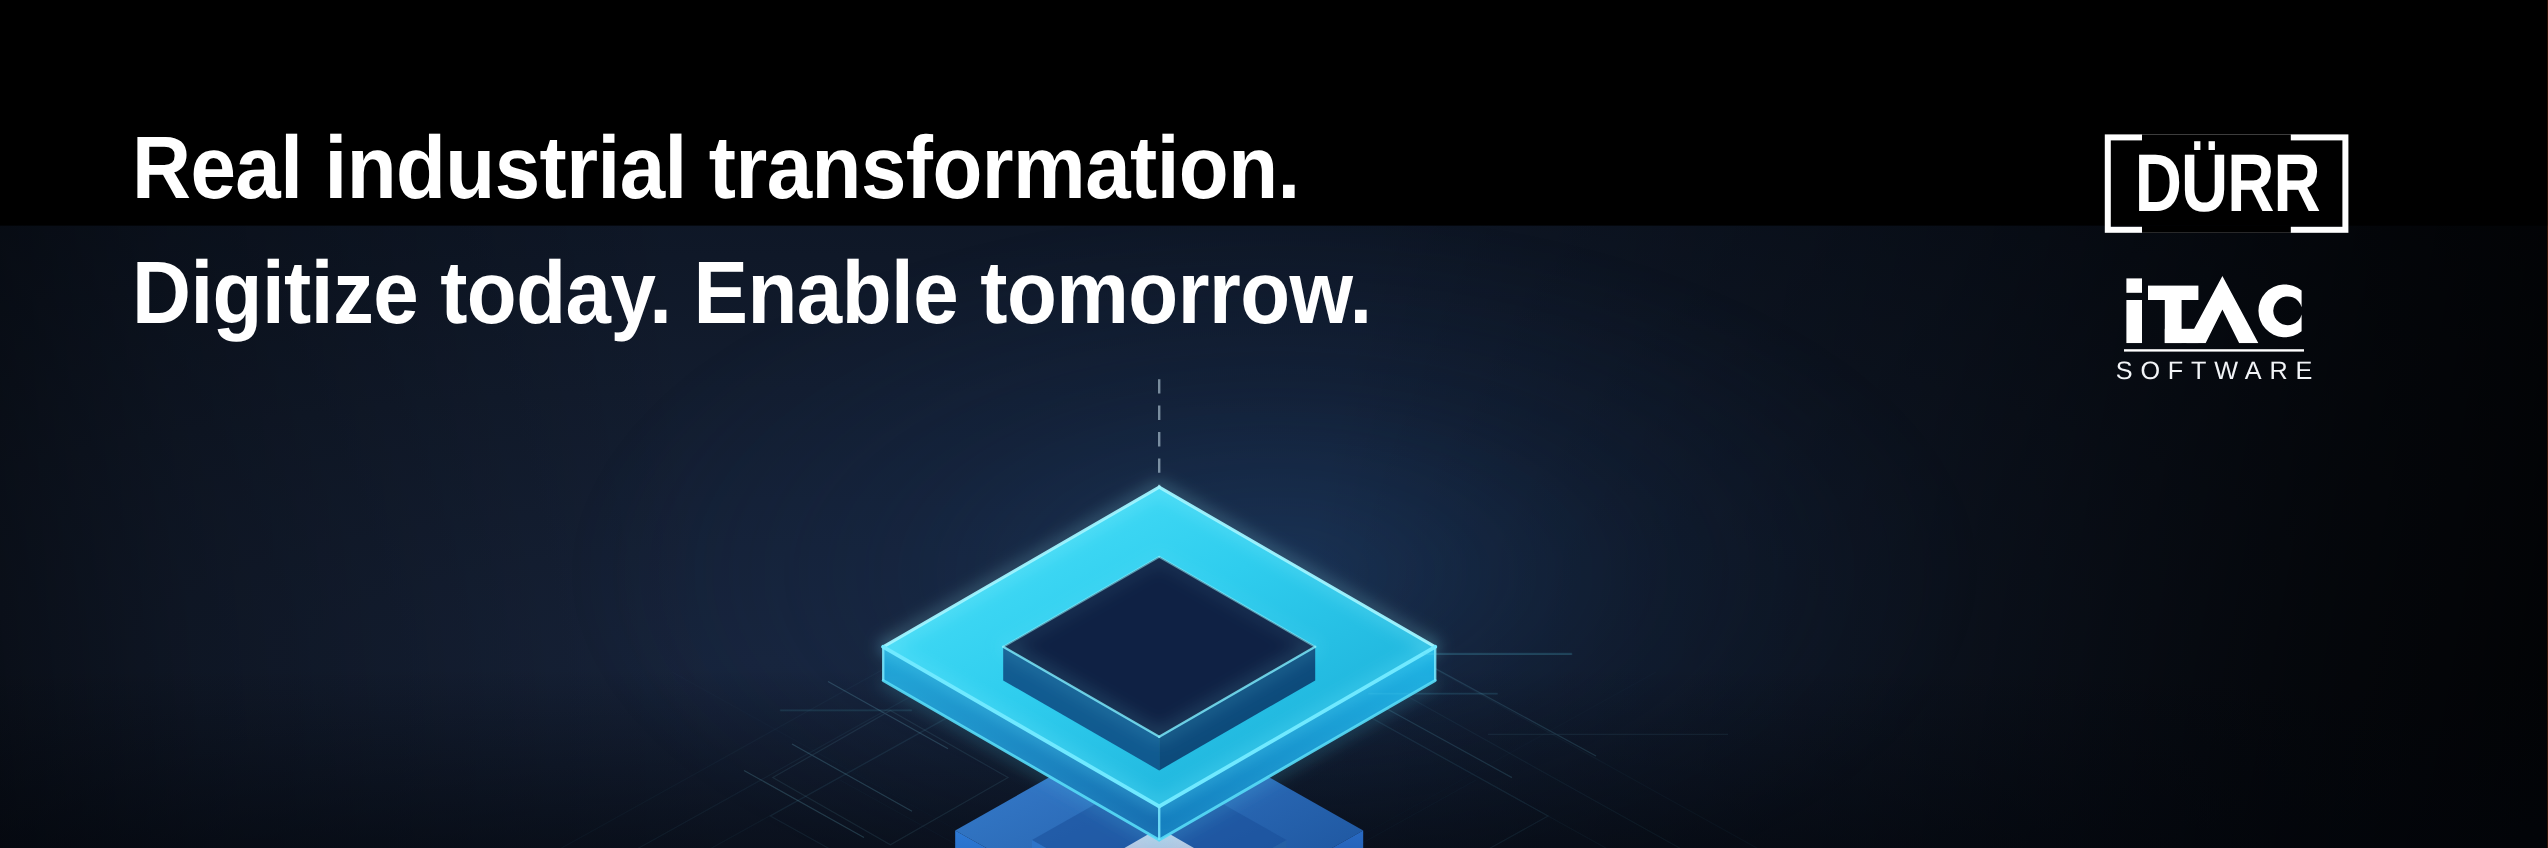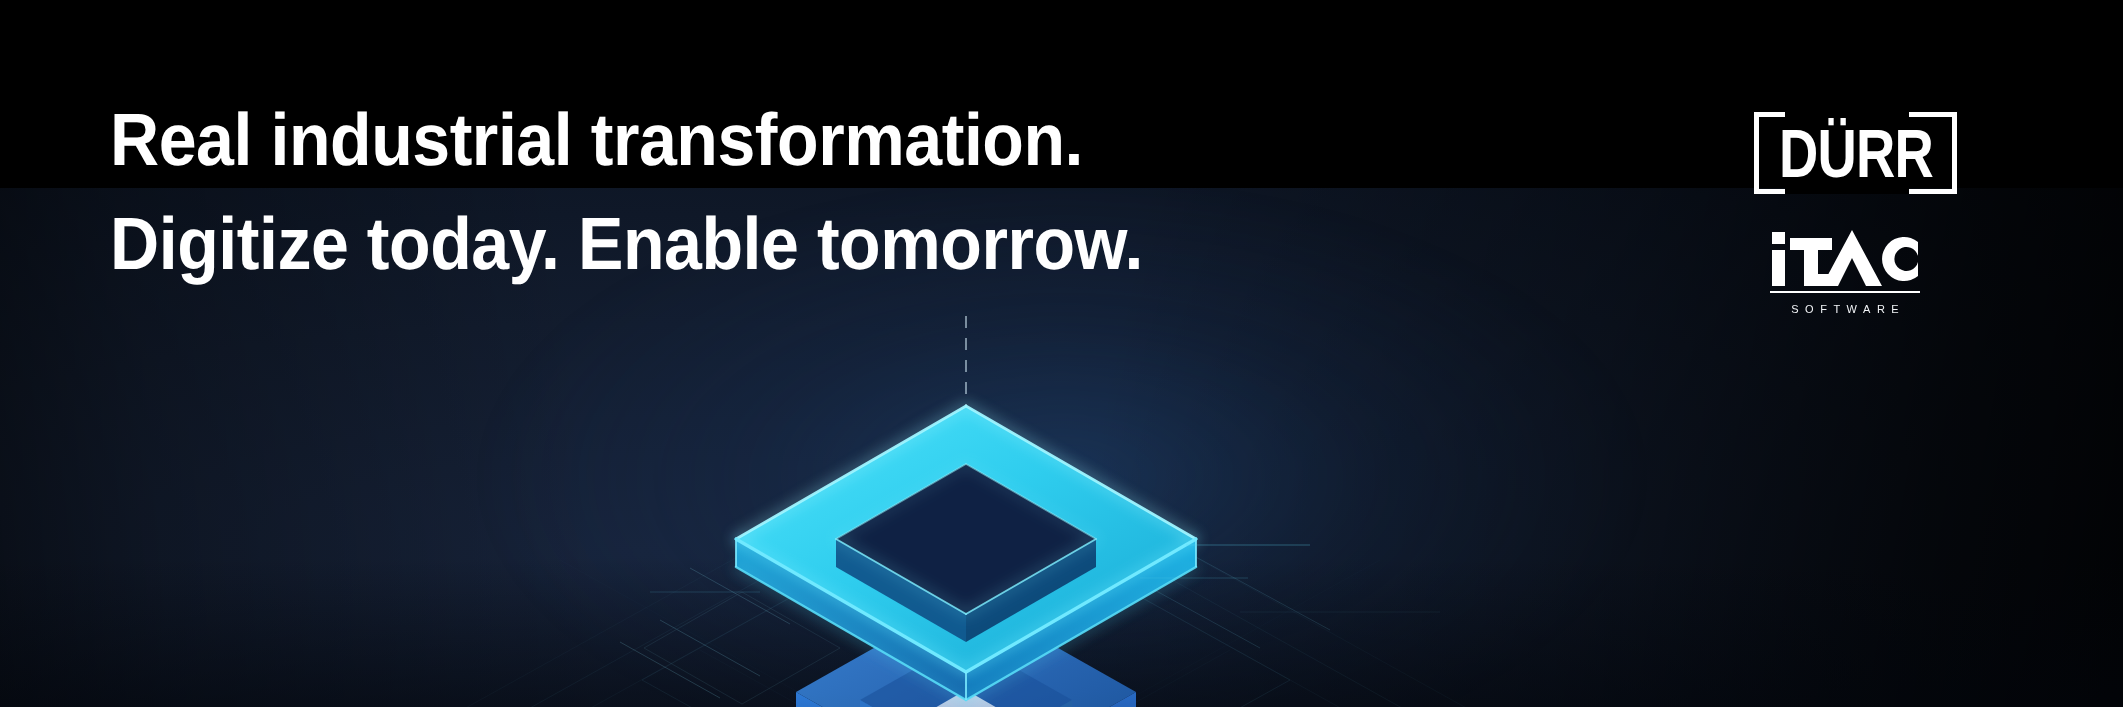--- a/index.html
+++ b/index.html
@@ -144,21 +144,21 @@
   .itac-rule {
     width: 150px;
     height: 2px;
     margin: 5px auto 0;
     background: #ffffff;
   }
   .itac-software {
     margin-top: 7px;
     text-align: center;
     color: #f2f4f7;
-    font-size: 11px;
+    font-size: 21px;
     font-weight: 400;
     letter-spacing: 6.5px;
     text-indent: 6.5px;
     line-height: 19px;
   }
 
   
   .iso-art {
     position: absolute;
     left: 0; top: 0;

